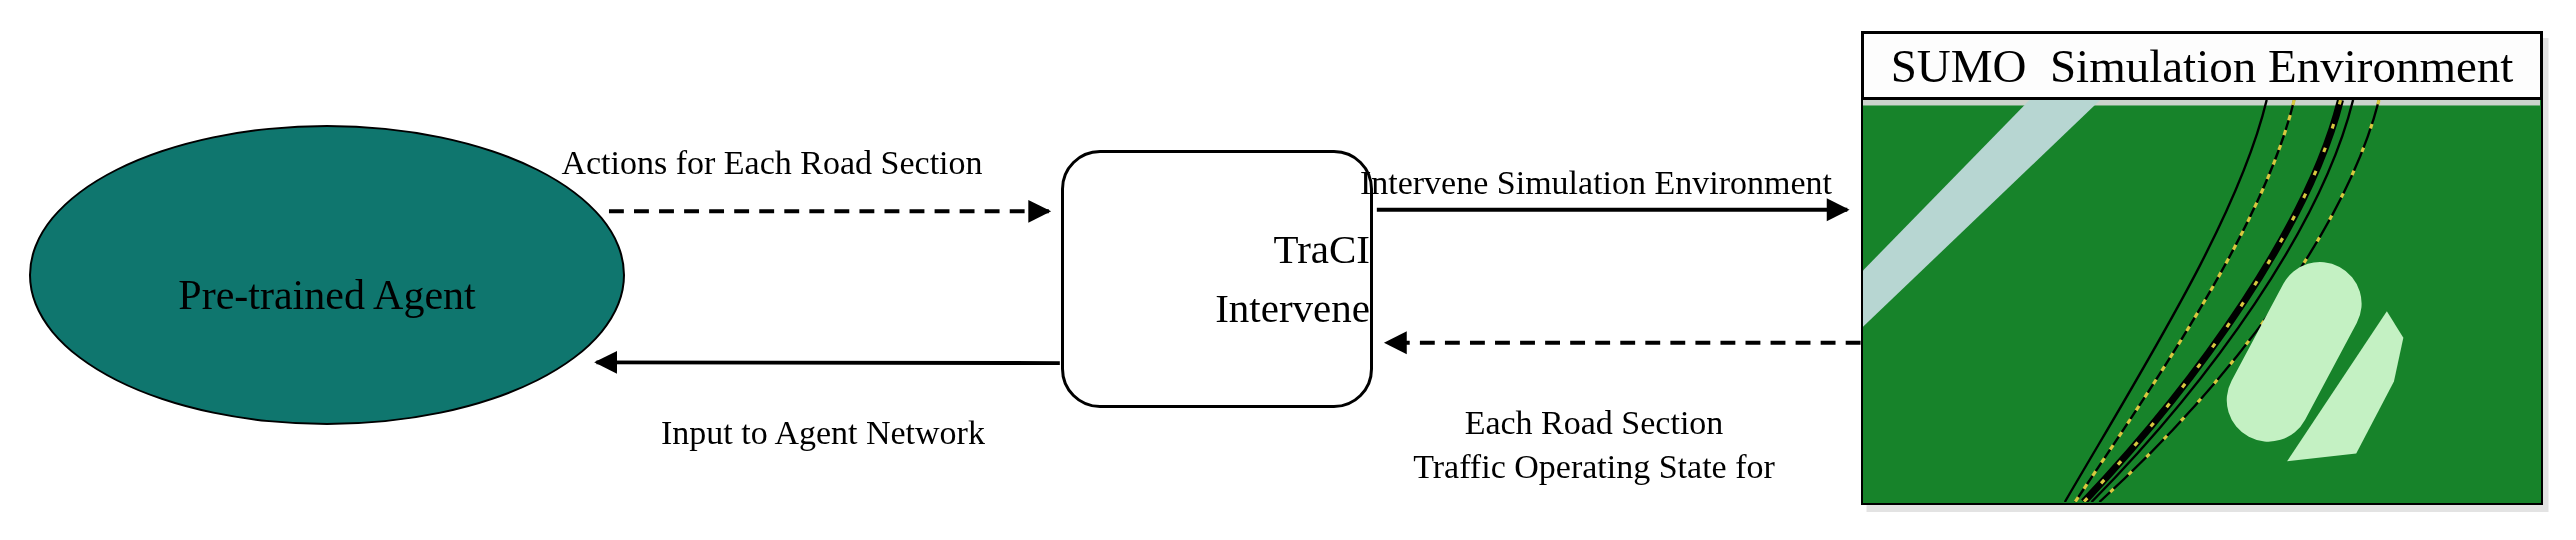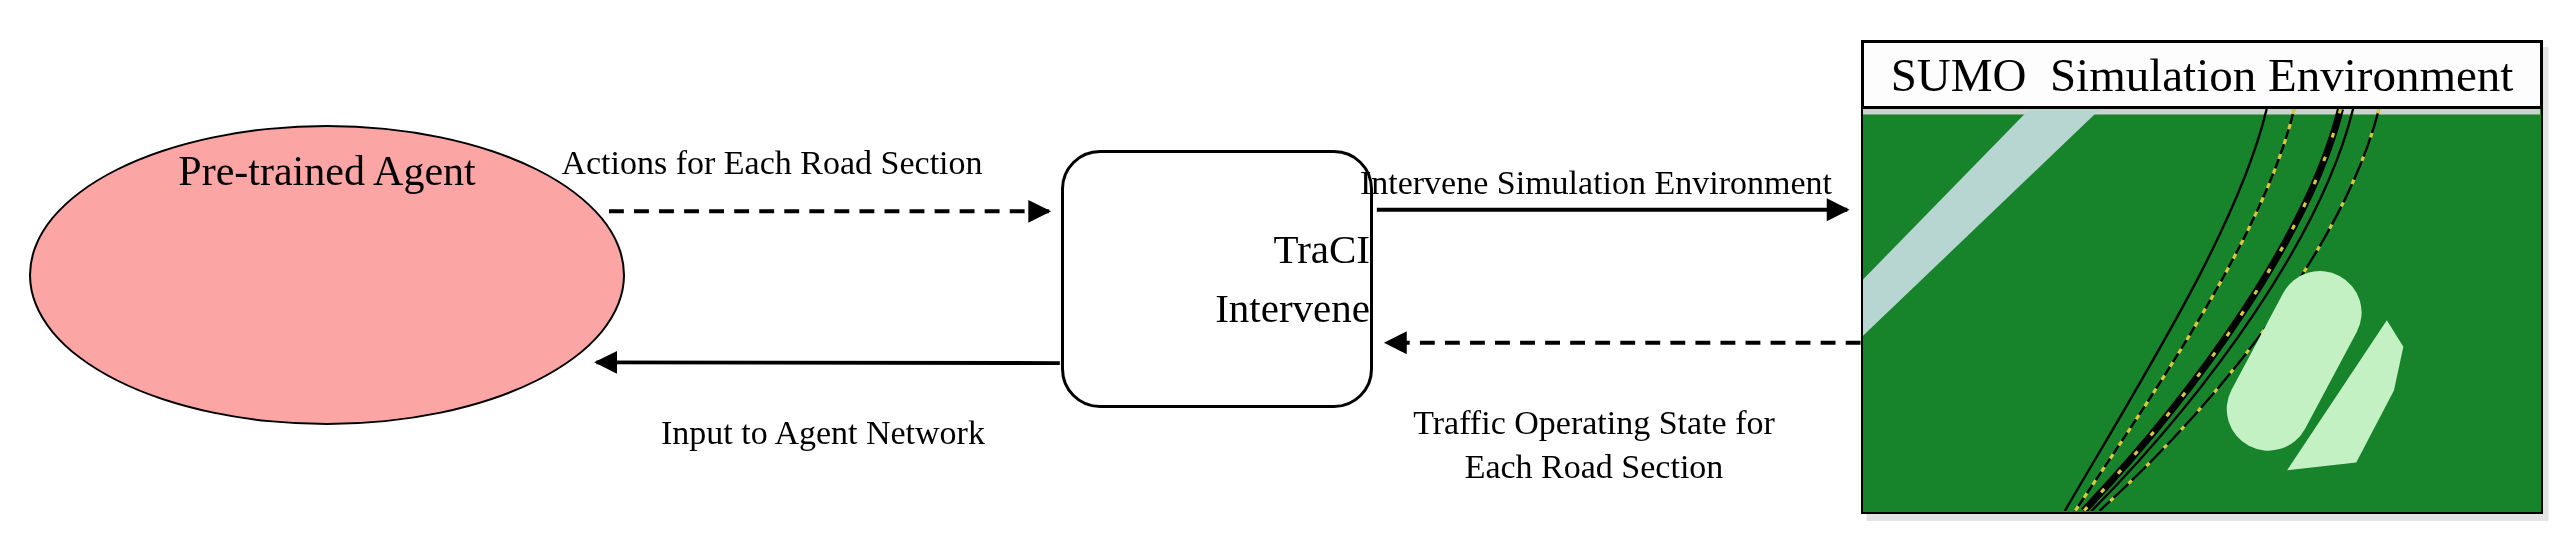--- a/index.html
+++ b/index.html
@@ -21,22 +21,22 @@
   .arrowhead { fill: var(--ink,#000); }
 
   
   .agent-node {
     position: absolute;
     left: 29px; top: 125px;
     width: 596px; height: 300px;
     box-sizing: border-box;
     border: 2.3px solid var(--ink,#000);
     border-radius: 50%;
-    background: #fca5a5;
-    display: flex; justify-content: center;
+    background: #0f766e;
+    display: flex; align-items: center; justify-content: center;
   }
   .agent-node .node-label {
     font-size: 42px;
     transform: translateY(20.4px);
     white-space: nowrap;
   }
 
   
   .traci-node {
     position: absolute;
@@ -66,21 +66,20 @@
   .label-state     { left: 1594px; top: 445px; text-align: center; }
   .label-state .flow-line { font-size: 34px; line-height: 44px; white-space: nowrap; }
 
   
   .sumo-node {
     position: absolute;
     left: 1861px; top: 31px;
     width: 682px;
     box-shadow: 5.5px 7px 0 var(--shadow,#e3e3e3);
     background: #fff;
-    margin-top: 9px;
   }
   .sumo-title {
     box-sizing: border-box;
     width: 682px; height: 69px;
     border: 3.1px solid var(--ink,#000);
     background: #fdfdfd;
     display: flex; align-items: center; justify-content: center;
     font-size: 47px;
     white-space: pre;
   }
@@ -129,22 +128,22 @@
     <div class="node-line">Intervene</div>
   </div>
 
   <div class="flow-label label-actions">Actions for Each Road Section</div>
 
   <div class="flow-label label-intervene">Intervene Simulation Environment</div>
 
   <div class="flow-label label-input">Input to Agent Network</div>
 
   <div class="flow-label label-state">
+    <div class="flow-line">Each Road Section</div>
     <div class="flow-line">Traffic Operating State for</div>
-    <div class="flow-line">Each Road Section</div>
   </div>
 
   <div class="sumo-node">
     <div class="sumo-title">SUMO  Simulation Environment</div>
     <div class="sumo-scene">
       <svg viewBox="0 0 862 514" preserveAspectRatio="none" aria-hidden="true">
         <rect class="grass" x="0" y="0" width="862" height="514"></rect>
         <rect class="strip" x="0" y="0" width="862" height="7"></rect>
         <polygon class="river" points="212,0 302,0 0,290 0,218"></polygon>
 

